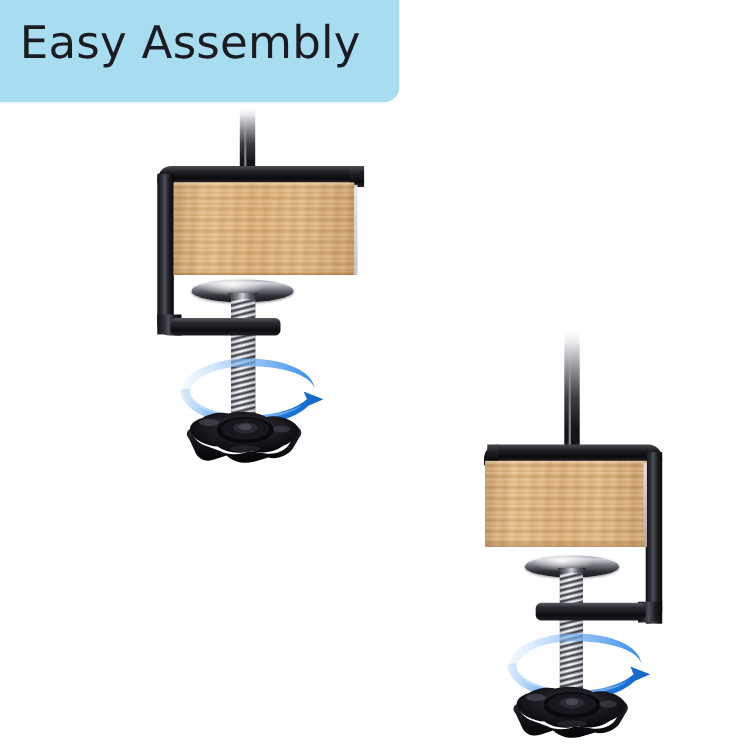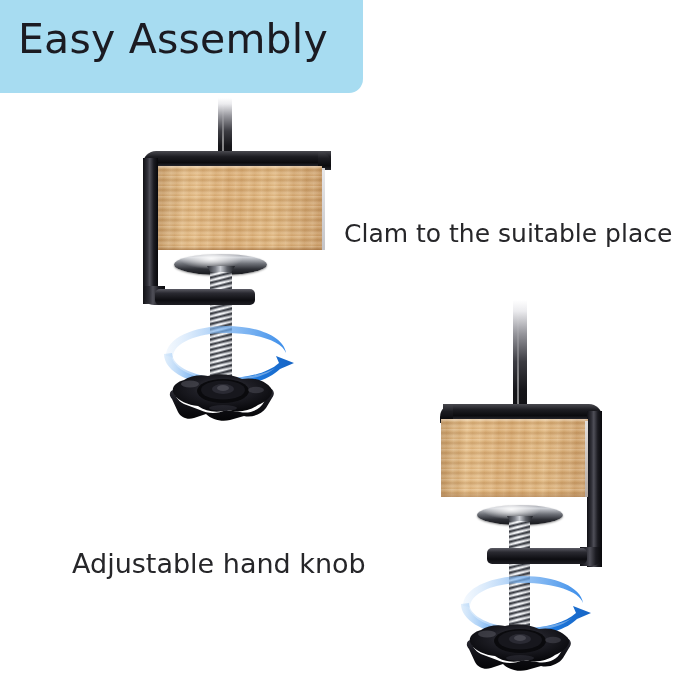--- a/index.html
+++ b/index.html
@@ -272,23 +272,21 @@
       <ellipse cx="55" cy="22" rx="22" ry="9.5" fill="#17171d"></ellipse>
       <ellipse cx="55" cy="21" rx="11" ry="5" fill="#2a2a33"></ellipse>
       <ellipse cx="55" cy="20" rx="6" ry="3" fill="#46464f"></ellipse>
 
       <ellipse cx="22" cy="16" rx="9" ry="3.4" fill="#575760" opacity="0.55"></ellipse>
       <ellipse cx="88" cy="22" rx="8" ry="3.2" fill="#4e4e58" opacity="0.5"></ellipse>
       <ellipse cx="55" cy="40" rx="14" ry="3" fill="#3a3a44" opacity="0.45"></ellipse>
     </svg>
   </div>
 
-  <div class="caption" id="caption-clamp">Clam to the suitable place</div>
-
-  <div class="caption" id="caption-knob">Adjustable hand knob</div>
+
 
   <div class="clamp" style="left:0;top:0;width:679px;height:679px;">
 
     <div class="pole" style="left:513px;top:300px;width:14px;height:112px;"></div>
 
     <div class="bracket-top corner-tr" style="left:443px;top:404px;width:159px;height:15px;"></div>
     <div class="bracket-top corner-tl" style="left:440px;top:404px;width:13px;height:19px;"></div>
 
     <div class="bracket-arm" style="left:587px;top:411px;width:15px;height:156px;"></div>
     <div class="bracket-arm corner-br" style="left:580px;top:547px;width:22px;height:19px;"></div>

